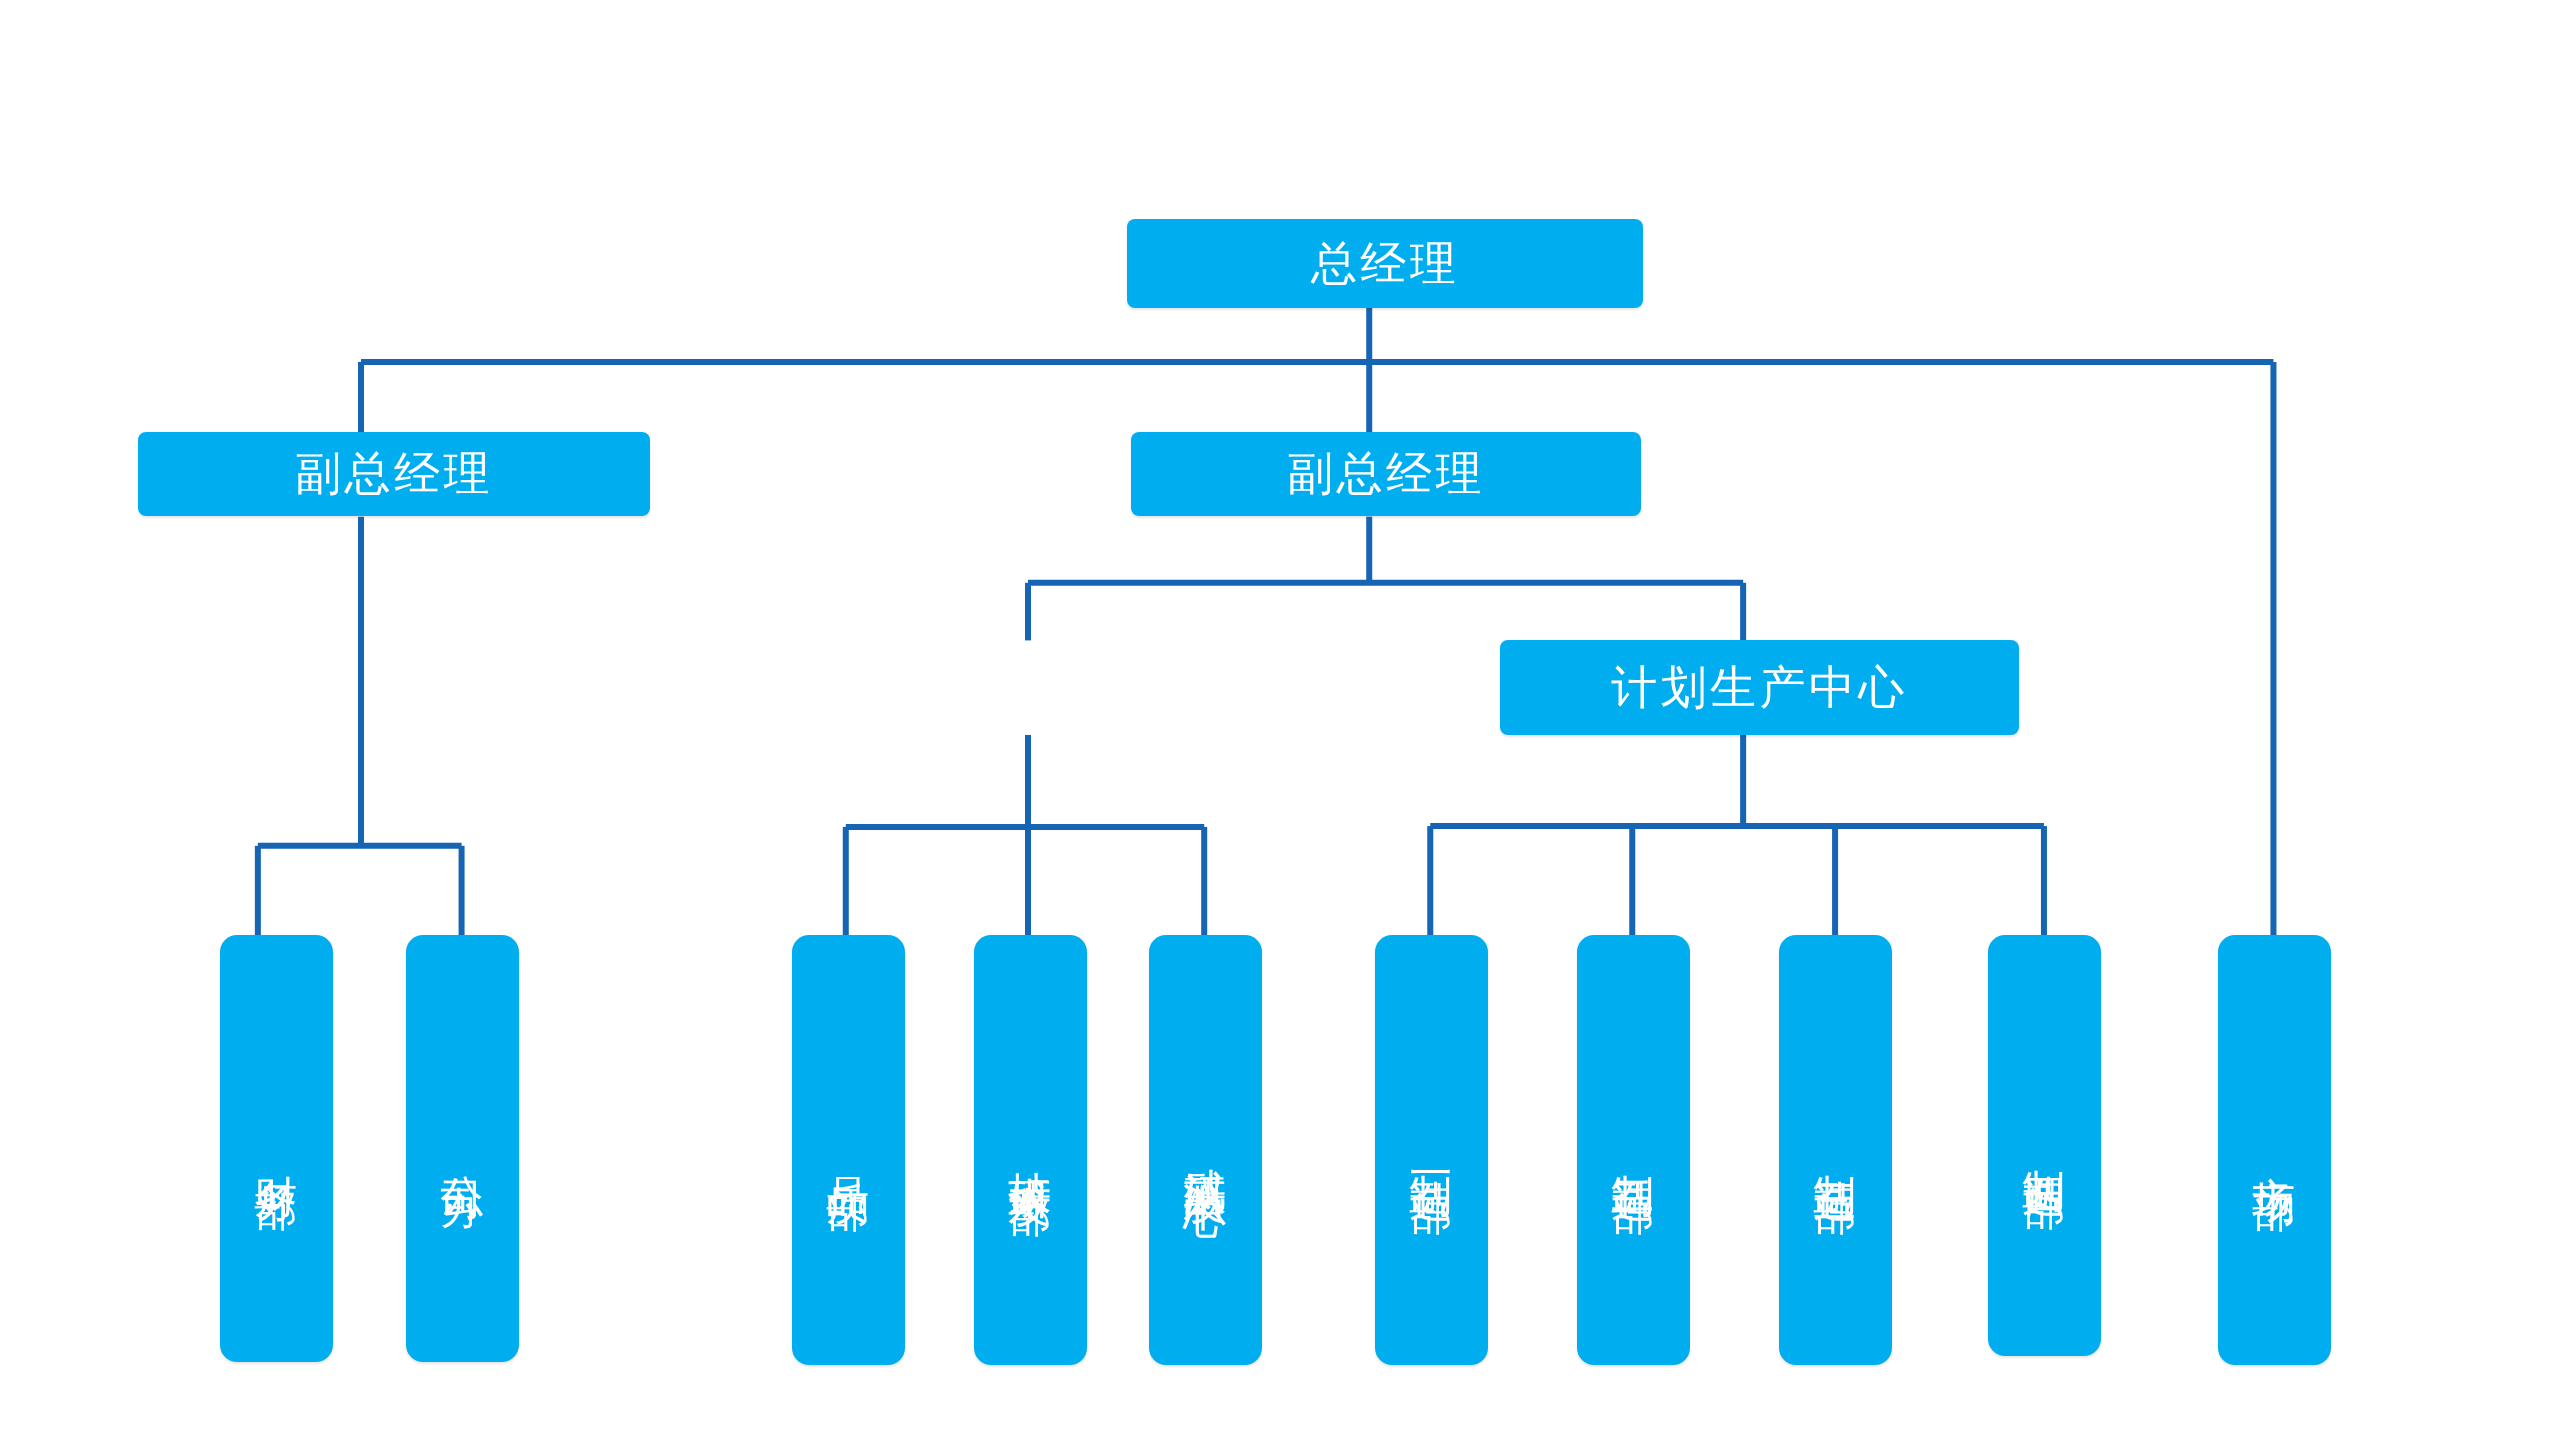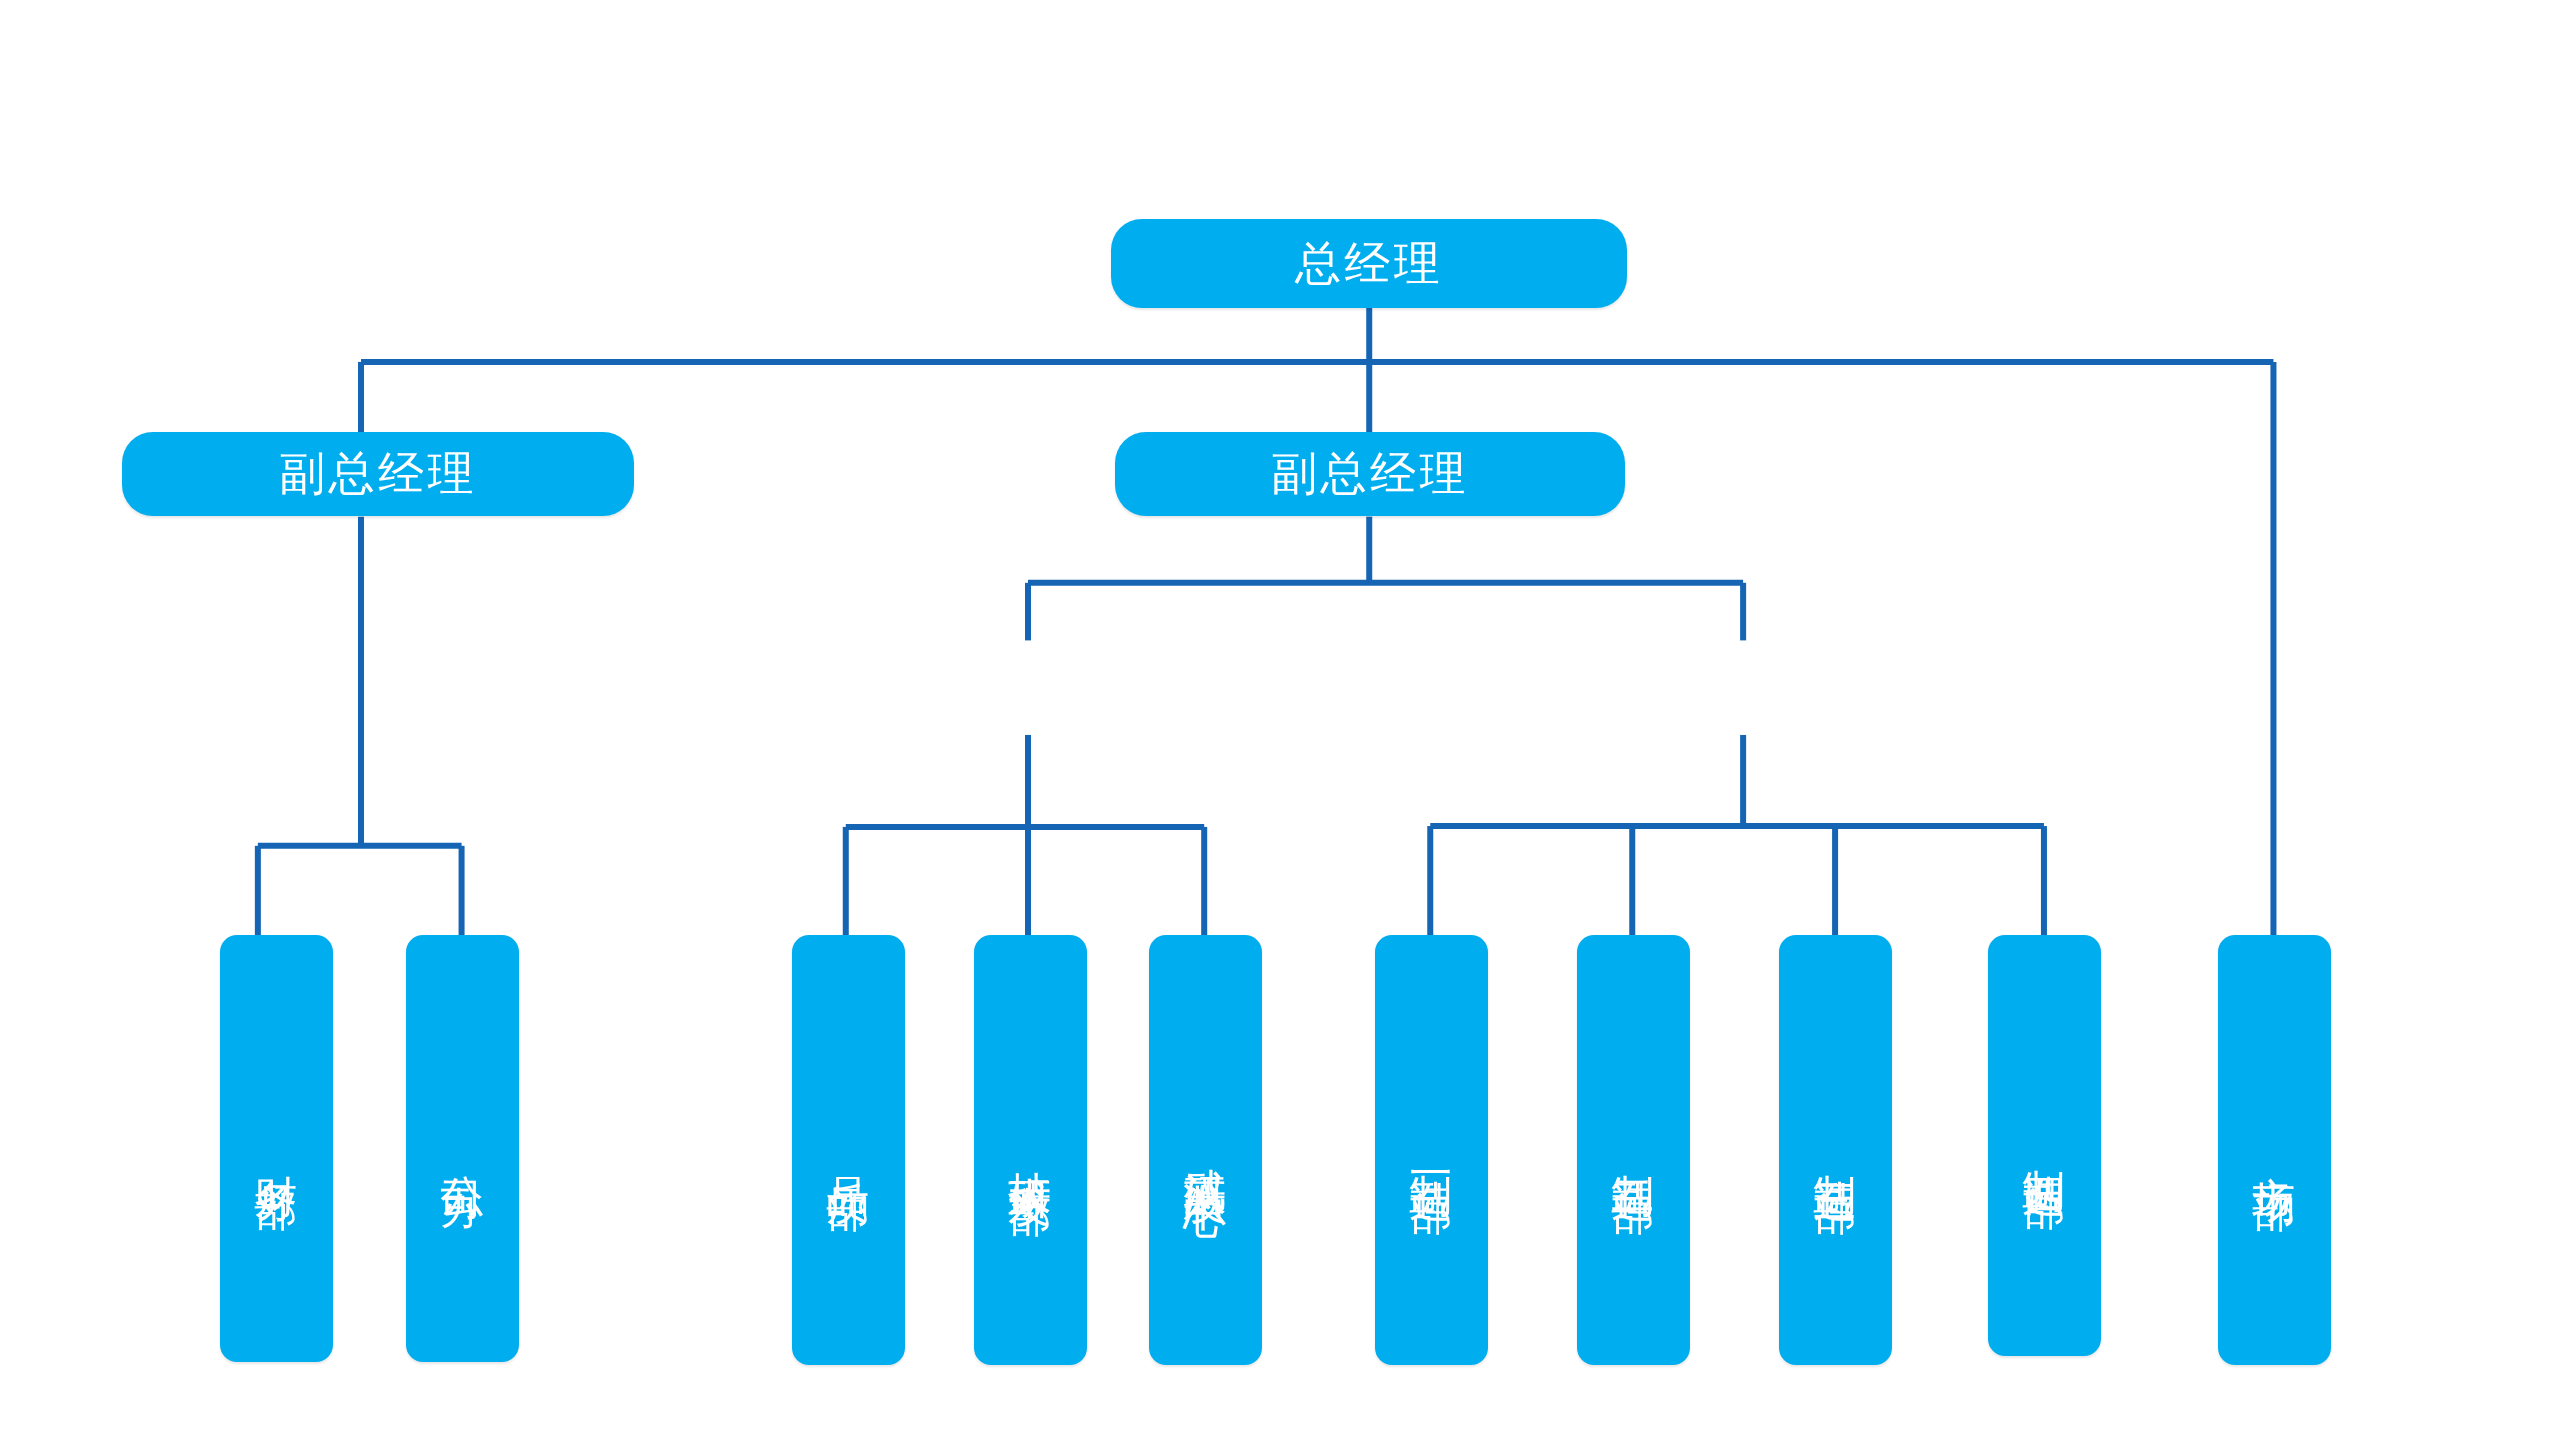--- a/index.html
+++ b/index.html
@@ -31,21 +31,22 @@
     background: #00AEEF;
     border-radius: 19px;
     box-sizing: border-box;
     display: flex;
     align-items: center;
     justify-content: center;
     color: #ffffff;
     box-shadow: 0 1.7px 2.6px rgba(0,0,0,0.10);
   }
   .node.horizontal {
-    border-radius: 31px;
+    border-radius: 8px;
+    margin-left: 16px;
   }
   .node-label {
     color: #ffffff;
     font-weight: 400;
     line-height: 1.16;
     letter-spacing: 1.7px;
     text-align: center;
     white-space: pre;
   }
   .node.horizontal .node-label {
@@ -112,20 +113,23 @@
 
   <div class="node horizontal" style="left:122px; top:432px; width:512px; height:84px;">
     <span class="node-label">副总经理</span>
   </div>
 
   <div class="node horizontal" style="left:1115px; top:432px; width:510px; height:84px;">
     <span class="node-label">副总经理</span>
   </div>
 
 
+  <div class="node horizontal" style="left:1484px; top:640px; width:519px; height:95px;">
+    <span class="node-label">计划生产中心</span>
+  </div>
 
   <div class="node vertical" style="left:220px; top:935px; width:113px; height:427px;">
     <span class="node-label">财务部</span>
   </div>
 
   <div class="node vertical" style="left:406px; top:935px; width:113px; height:427px;">
     <span class="node-label">公司办</span>
   </div>
 
   <div class="node vertical" style="left:792px; top:935px; width:113px; height:430px;">

